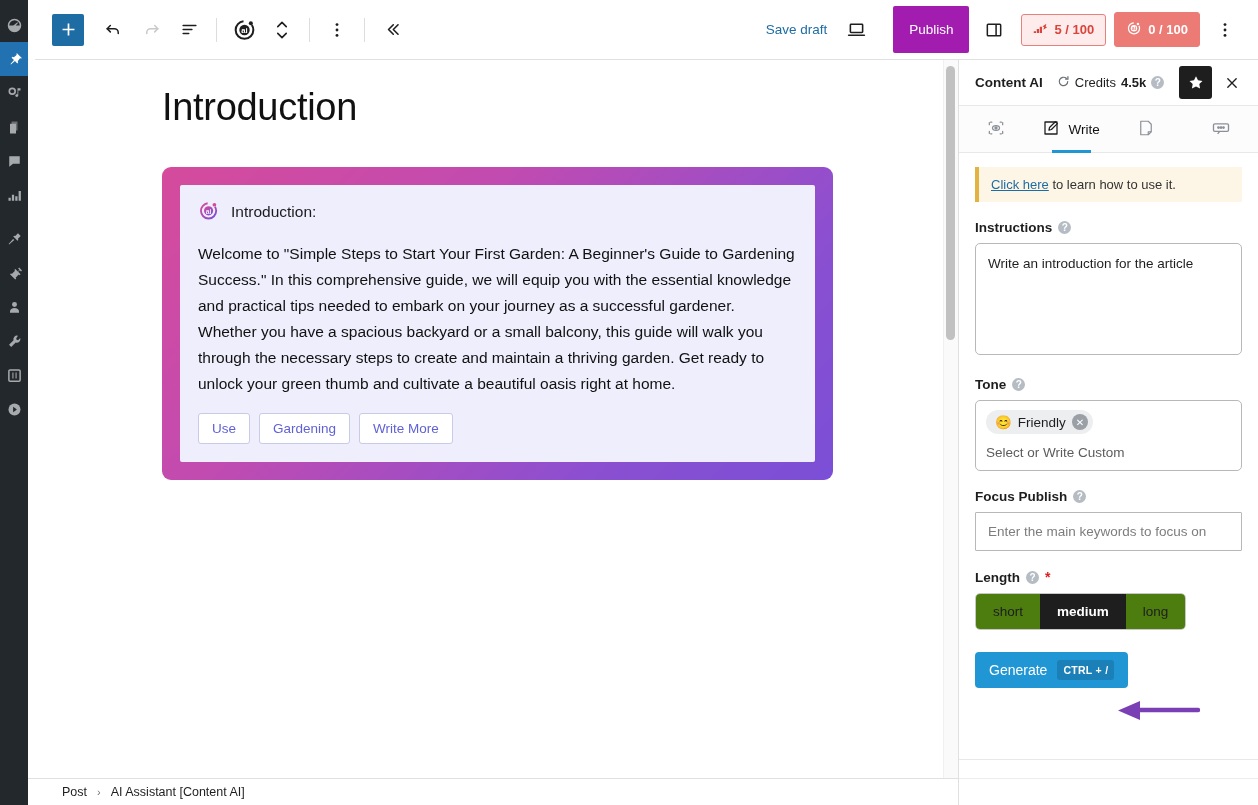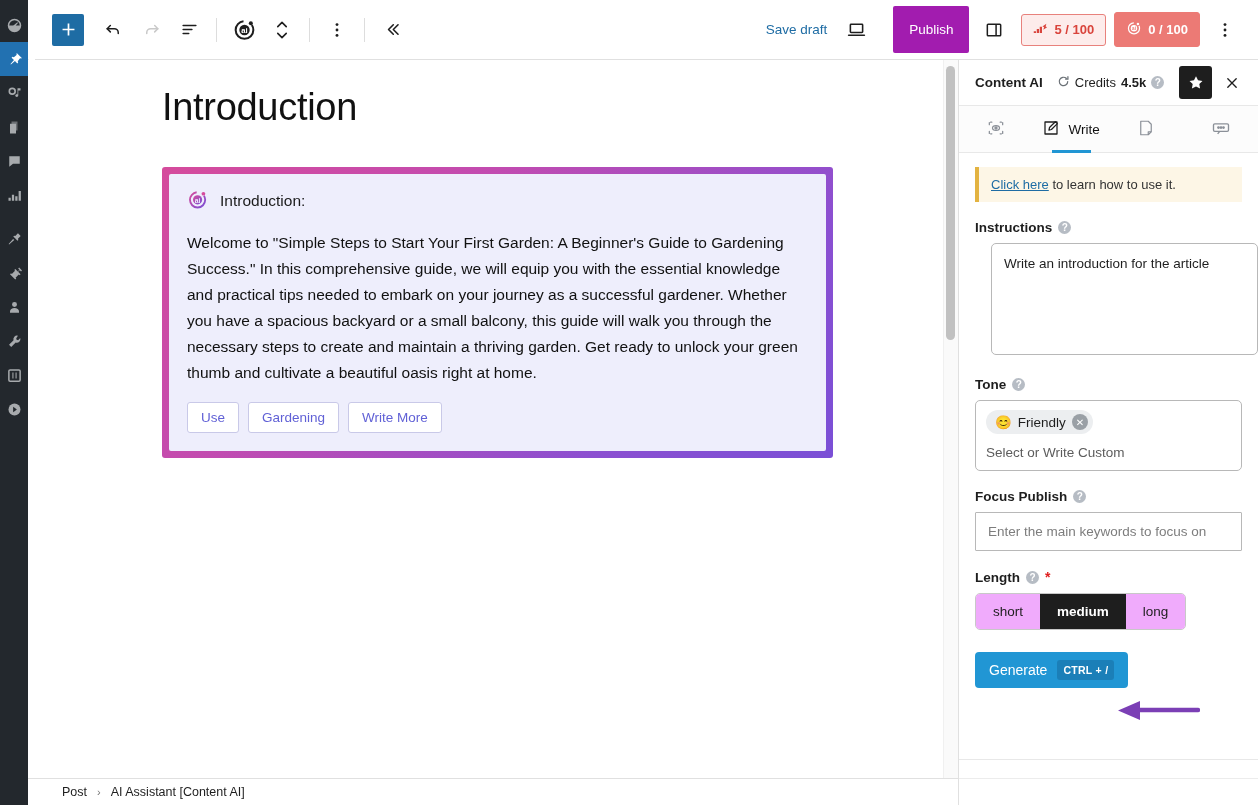--- a/index.html
+++ b/index.html
@@ -88,22 +88,22 @@
   }
   #h2-intro {
     font-size: 38px; font-weight:400; color:#111;
     padding: 26px 110px 0 134px; letter-spacing:-0.3px;
   }
 
   
   #ai-card {
     position:relative;
     margin: 38px 110px 0 134px;
-    border-radius: 3px;
-    padding: 7px;
+    border-radius: 9px;
+    padding: 18px;
     background: linear-gradient(135deg,#d54b9c 0%, #c24bb0 35%, #8b4fd1 75%, #7a4fd6 100%);
   }
   #ai-card-inner {
     background:#eeeefc;
     padding: 14px 20px 18px 18px;
     border-radius:2px;
   }
   .ai-head { display:flex; align-items:center; gap:11px; margin-bottom: 16px;}
   .ai-head-label { font-size:15.5px; color:#1b1b1b; }
   .ai-body {
@@ -187,21 +187,21 @@
   .field-label {
     display:flex; align-items:center; gap:6px;
     font-size:13.5px; font-weight:bold; color:#1e1e1e;
     margin: 18px 0 8px 0;
   }
   .req-star { color:#e02020; font-weight:bold; font-size:14px; }
   textarea.instructions {
     width:100%; height:112px; resize:none;
     border:1px solid #b8b8b8; border-radius:5px;
     padding:11px 12px; font-size:13.5px; font-family:inherit; color:#1e1e1e;
-    line-height:1.4; outline:none;margin-left:16px;
+    line-height:1.4; outline:none;
   }
   .tone-box {
     border:1px solid #b8b8b8; border-radius:5px; padding:9px 10px 10px 10px;
   }
   .chip {
     display:inline-flex; align-items:center; gap:6px;
     background:#eceef0; border-radius:14px; padding:4px 5px 4px 9px;
     font-size:13.5px; color:#1e1e1e;
   }
   .chip-x {
@@ -215,21 +215,21 @@
     padding:11px 12px; font-size:13.5px; font-family:inherit;
     color:#1e1e1e; outline:none;
   }
   input.text-field::placeholder { color:#7d7d7d; }
   .seg-group {
     display:inline-flex; border:1px solid #c8c8c8; border-radius:5px;
     overflow:hidden; background:#fff;
   }
   .seg {
     padding:10px 17px; font-size:13.5px; color:#1e1e1e; cursor:pointer;
-    background:#f0abfc;
+    background:#4d7c0f;
   }
   .seg.active { background:#1e1e1e; color:#fff; font-weight:bold; }
   .generate-btn {
     margin-top:22px; background:#2196d4; color:#fff; border:none;
     border-radius:4px; padding:9px 14px; height:36px; display:inline-flex;
     align-items:center; gap:10px; font-size:14px; cursor:pointer; font-family:inherit;
   }
   .kbd {
     background:#1b7fb8; color:#fff; font-size:10.5px; font-weight:bold;
     padding:4px 6px; border-radius:3px; letter-spacing:0.3px;

